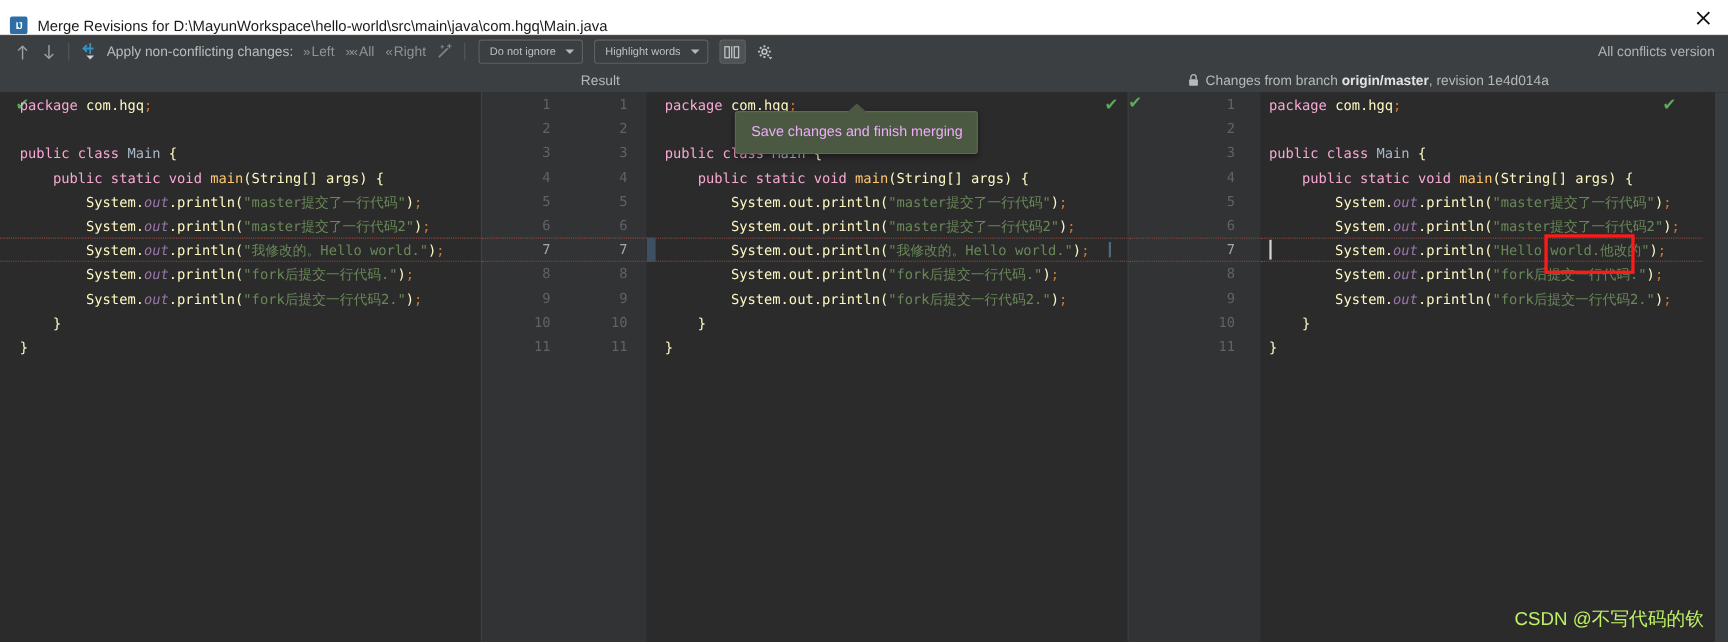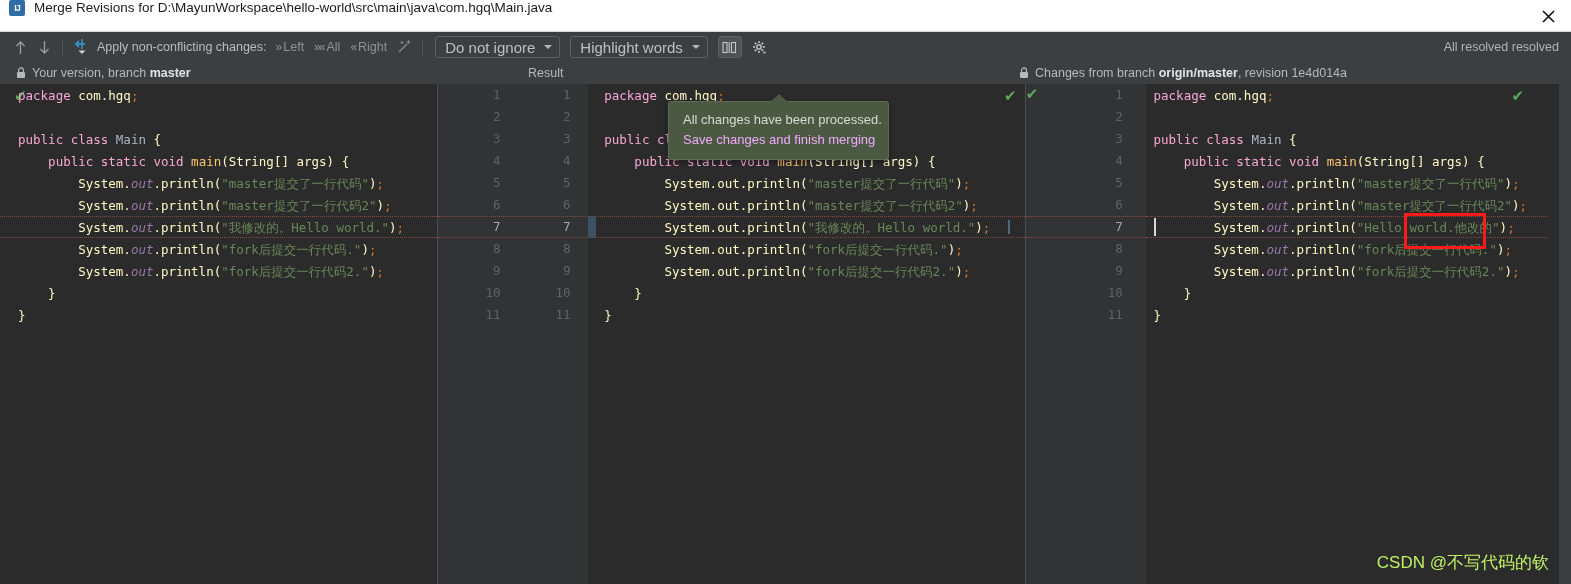--- a/index.html
+++ b/index.html
@@ -7,21 +7,21 @@
     width: 1571px; height: 584px;
     overflow: hidden;
     font-family: "Liberation Sans", sans-serif;
     background: #3c3f41;
   }
 
   
   .titlebar {
     height: 32px; width: 100%;
     background: #ffffff;
-    display: flex; align-items: flex-start;
+    display: flex; align-items: flex-end;
     border-bottom: 1px solid #d8d8d8;
     position: relative;
   }
   .app-icon {
     width: 16px; height: 16px; margin-left: 9px; margin-right: 9px;
     background: #2f6ea5; border-radius: 2px;
     position: relative; flex: 0 0 auto;
   }
   .app-icon::before {
     content: "IJ";
@@ -66,21 +66,21 @@
     display: flex; align-items: center; gap: 3px;
     font-size: 12.5px; color: #8d9396;
     margin: 0 5px; cursor: pointer; white-space: nowrap;
   }
   .tb-action .chev { color: #8d9396; font-size: 12px; letter-spacing:-2px;}
   .tb-combo {
     height: 22px; border: 1px solid #5e6060; border-radius: 3px;
     background: #3c3f41;
     display: flex; align-items: center; gap: 9px;
     padding: 0 7px 0 9px;
-    font-size: 15px; color: #bdc0c1;
+    font-size: 10px; color: #bdc0c1;
     margin-right: 10px; cursor: pointer; white-space: nowrap;
   }
   .caret-dn {
     width: 0; height: 0;
     border-left: 4px solid transparent; border-right: 4px solid transparent;
     border-top: 4px solid #b4b7b8;
   }
   .tb-toggle {
     width: 24px; height: 22px; border-radius: 3px;
     background: #4e5254; border: 1px solid #5c6063;
@@ -100,21 +100,21 @@
     position: relative;
   }
   .hdr {
     position: absolute; top: 0; height: 22px;
     display: flex; align-items: center; gap: 6px;
     font-size: 12.5px; color: #b6b9ba; white-space: nowrap;
   }
   .hdr b { color: #e0e2e3; font-weight: bold; }
   .hdr-left { left: 16px; }
   .hdr-mid  { left: 528px; }
-  .hdr-right{ left: 1019px; }
+  .hdr-right{ left: 1080px; }
 
   
   .editors {
     position: absolute; left: 0; top: 84px;
     width: 1571px; height: 500px;
     display: flex;
     background: #2b2b2b;
   }
   .pane {
     position: relative; height: 100%;
@@ -325,34 +325,25 @@
         <line x1="11.6" y1="7.4" x2="13.6" y2="7.4"></line>
         <line x1="3.1" y1="3.1" x2="4.5" y2="4.5"></line>
         <line x1="10.3" y1="10.3" x2="11.7" y2="11.7"></line>
         <line x1="11.7" y1="3.1" x2="10.3" y2="4.5"></line>
         <line x1="4.5" y1="10.3" x2="3.1" y2="11.7"></line>
       </g>
       <polygon points="11.5,12.5 15,12.5 13.25,15" fill="#c0c3c4"></polygon>
     </svg>
   </div>
 
-  <div class="tb-status">All resolved resolved</div>
+  <div class="tb-status">All conflicts version</div>
 </div>
 
 <div class="headers">
 
-  <div class="hdr hdr-left">
-    <span>
-      <svg width="10" height="12" viewBox="0 0 10 12" style="display:block">
-        <path d="M2.6 5 V3.3 a2.4 2.4 0 0 1 4.8 0 V5" fill="none" stroke="#b6b9ba" stroke-width="1.2"></path>
-        <rect x="1" y="5" width="8" height="6" rx="1" fill="#b6b9ba"></rect>
-      </svg>
-    </span>
-    <span><span>Your version, branch </span><b>master</b></span>
-  </div>
 
   <div class="hdr hdr-mid">Result</div>
 
   <div class="hdr hdr-right">
     <span>
       <svg width="10" height="12" viewBox="0 0 10 12" style="display:block">
         <path d="M2.6 5 V3.3 a2.4 2.4 0 0 1 4.8 0 V5" fill="none" stroke="#b6b9ba" stroke-width="1.2"></path>
         <rect x="1" y="5" width="8" height="6" rx="1" fill="#b6b9ba"></rect>
       </svg>
     </span>
@@ -434,19 +425,18 @@
   </div>
 
   <div class="scroll-gap"></div>
 </div>
 
 <div class="scroll-rightcol"></div>
 <div class="scroll-track"></div>
 
 <div class="tooltip">
   <div class="tt-arrow"></div>
-  <div class="t1">All changes have been processed.</div>
   <div class="t2">Save changes and finish merging</div>
 </div>
 
 <div class="annot-box" style="left:1404px; top:213px; width:82px; height:36px;"></div>
 
 <div class="watermark">CSDN @不写代码的钦</div>
 
 </body></html>

